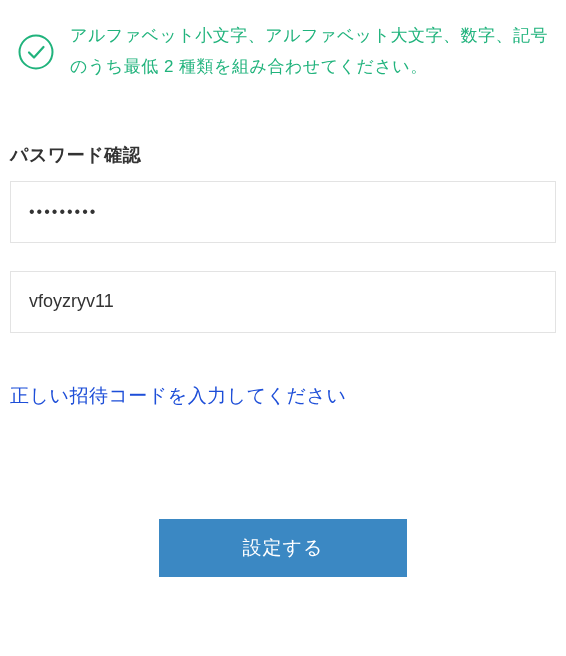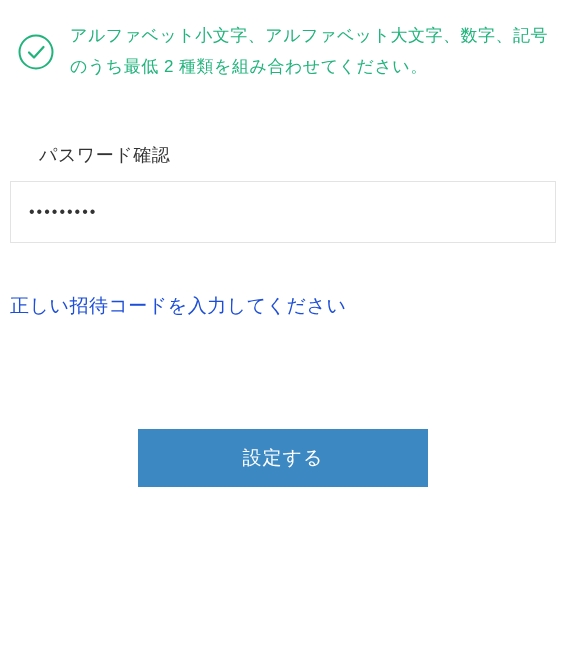--- a/index.html
+++ b/index.html
@@ -37,25 +37,24 @@
       color: #20b37c;
       font-size: 17px;
       line-height: 1.85;
       letter-spacing: 0.5px;
     }
     .field-group {
       margin-bottom: 28px;
     }
     .field-label {
       font-size: 18px;
-      font-weight: normal;
+      font-weight: bold;
       color: #333333;
       margin-bottom: 14px;
       letter-spacing: 0.5px;
-      margin-left: 29px;
     }
     .field-input {
       width: 100%;
       height: 62px;
       border: 1px solid #e3e3e3;
       padding: 0 18px;
       font-size: 18px;
       color: #333;
       outline: none;
       font-family: inherit;
@@ -75,21 +74,21 @@
     .submit-row {
       display: flex;
       justify-content: center;
     }
     .submit-button {
       background: #3b88c3;
       color: #ffffff;
       border: none;
       font-size: 19px;
       height: 58px;
-      width: 290px;
+      width: 248px;
       cursor: pointer;
       font-family: inherit;
       display: flex;
       align-items: center;
       justify-content: center;
       letter-spacing: 1px;
     }
   </style>
 </head>
 <body>
@@ -103,19 +102,20 @@
   </span>
   <div class="validation-text">アルファベット小文字、アルファベット大文字、数字、記号のうち最低 2 種類を組み合わせてください。</div>
 </div>
 
 <div class="field-group">
   <div class="field-label">パスワード確認</div>
   <input type="text" class="field-input password" readonly="" value="•••••••••" style="">
 </div>
 
 <div class="field-group">
+  <input type="text" class="field-input" value="vfoyzryv11" style="">
 </div>
 
 <div class="error-message">正しい招待コードを入力してください</div>
 
 <div class="submit-row">
   <button class="submit-button">設定する</button>
 </div>
 
 </body></html>

